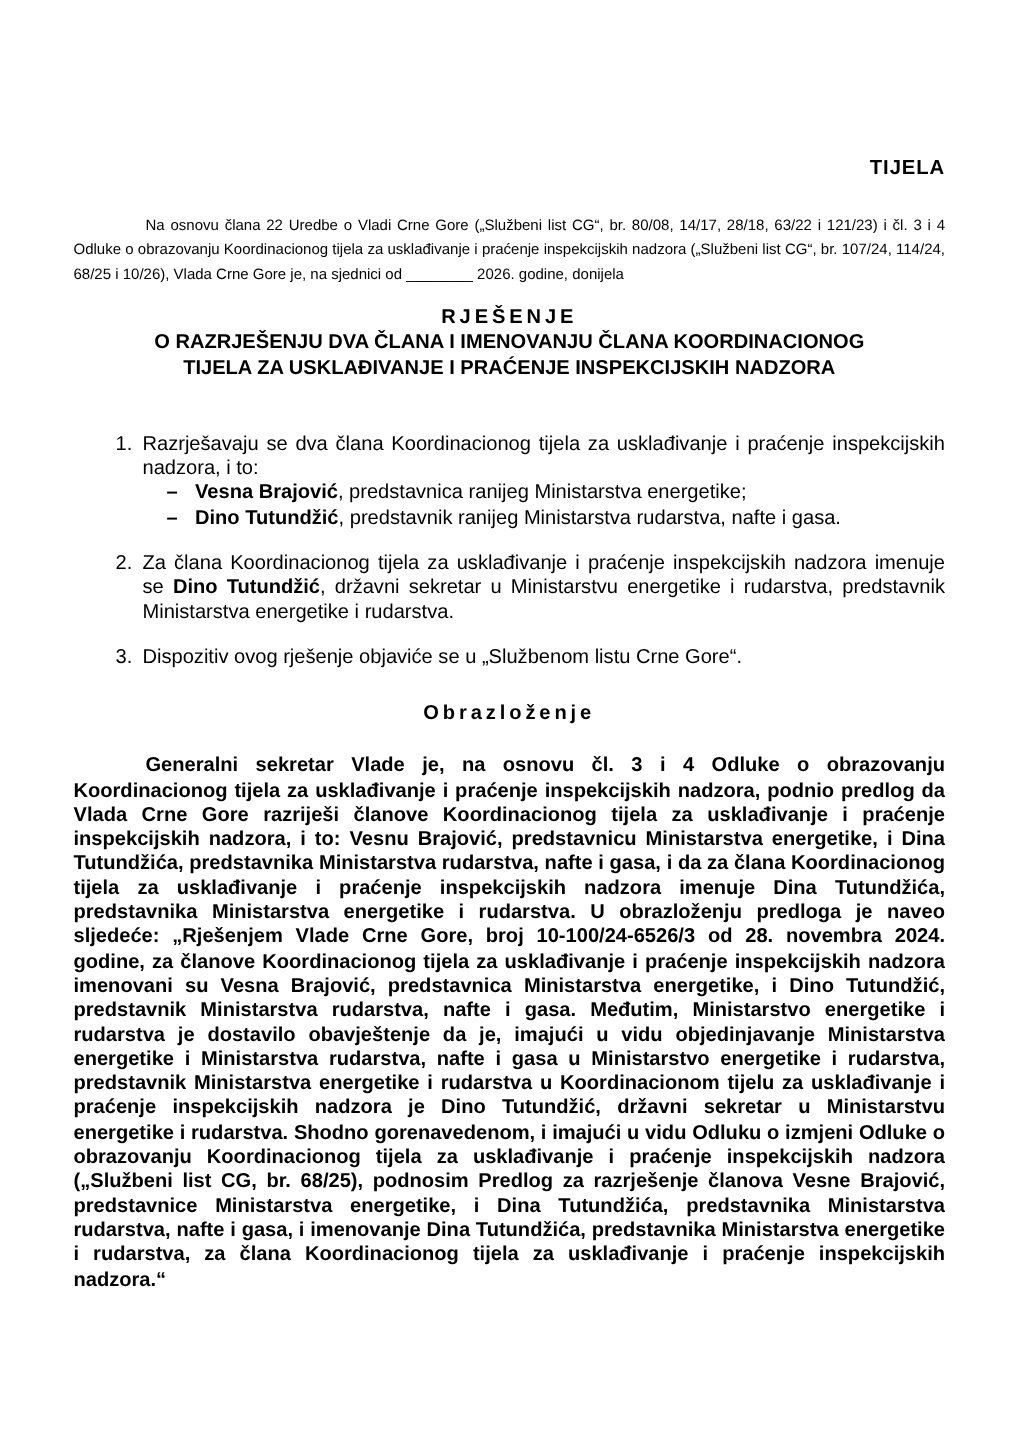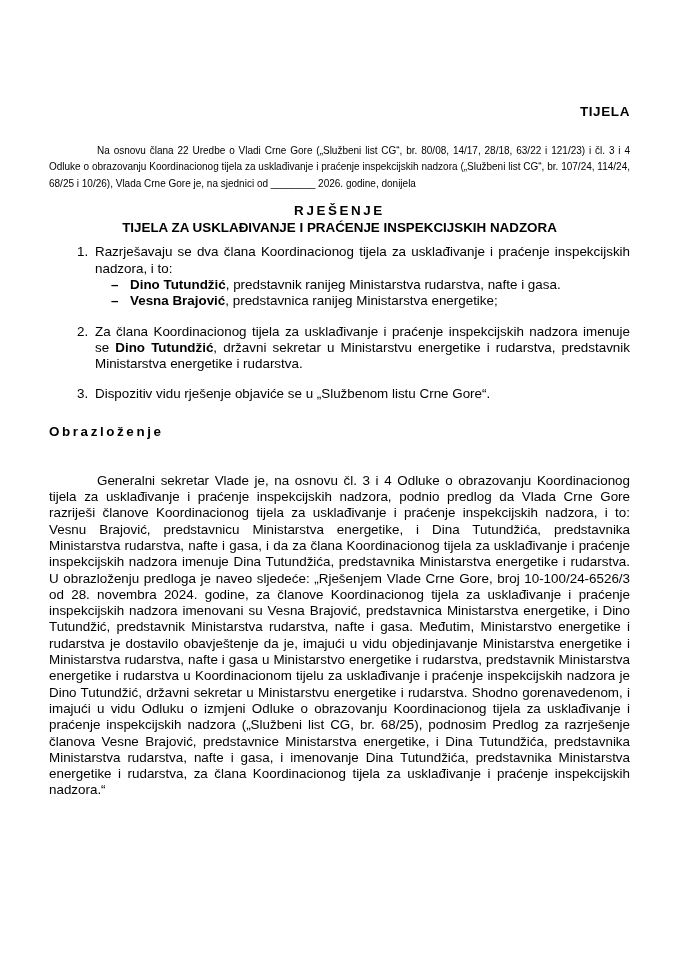--- a/index.html
+++ b/index.html
@@ -50,21 +50,21 @@
     letter-spacing: 2.6px;
     line-height: 17px;
   }
   .title-sub {
     font-size: 13.4px;
     font-weight: bold;
     line-height: 16.5px;
     margin-top: 1px;
   }
   ol.clauses {
-    margin: 8px 0 0 0;
+    margin: 34px 0 0 0;
     padding: 0;
     list-style: none;
     counter-reset: clause;
   }
   ol.clauses > li {
     position: relative;
     padding-left: 46px;
     margin-bottom: 14px;
     font-size: 13.4px;
     line-height: 16.3px;
@@ -98,62 +98,65 @@
   ul.dash-list > li::before {
     content: "\2013";
     position: absolute;
     left: 16px;
     top: 0;
     font-weight: bold;
   }
   b, strong { font-weight: bold; }
   .reason-heading {
     margin-top: 20px;
+    text-align: center;
     font-size: 13.4px;
     font-weight: bold;
     letter-spacing: 2.6px;
     line-height: 17px;
   }
   .reason-body {
-    margin-top: 33px;
+    margin-top: 19px;
     font-size: 13.4px;
     line-height: 16.3px;
     text-align: justify;
     text-justify: inter-word;
     text-indent: 48px;
     hyphens: none;
+    font-weight: bold;
   }
 </style>
 </head>
 <body>
 
 <div class="page">
 
   <div class="doc-label">TIJELA</div>
 
   <p class="intro">Na osnovu člana 22 Uredbe o Vladi Crne Gore („Službeni list CG“, br. 80/08, 14/17, 28/18, 63/22 i 121/23) i čl. 3 i 4 Odluke o obrazovanju Koordinacionog tijela za usklađivanje i praćenje inspekcijskih nadzora („Službeni list CG“, br. 107/24, 114/24, 68/25 i 10/26), Vlada Crne Gore je, na sjednici od ________ 2026. godine, donijela</p>
 
   <div class="title-block">
     <div class="title-main">RJEŠENJE</div>
+    <div class="title-sub">O RAZRJEŠENJU DVA ČLANA I IMENOVANJU ČLANA KOORDINACIONOG</div>
     <div class="title-sub">TIJELA ZA USKLAĐIVANJE I PRAĆENJE INSPEKCIJSKIH NADZORA</div>
   </div>
 
   <ol class="clauses">
 
     <li>
       <span>Razrješavaju se dva člana Koordinacionog tijela za usklađivanje i praćenje inspekcijskih nadzora, i to:</span>
       <ul class="dash-list">
+        <li><b>Vesna Brajović</b><span>, predstavnica ranijeg Ministarstva energetike;</span></li>
         <li><b>Dino Tutundžić</b><span>, predstavnik ranijeg Ministarstva rudarstva, nafte i gasa.</span></li>
-        <li><b>Vesna Brajović</b><span>, predstavnica ranijeg Ministarstva energetike;</span></li>
       </ul>
     </li>
 
     <li><span>Za člana Koordinacionog tijela za usklađivanje i praćenje inspekcijskih nadzora imenuje se </span><b>Dino Tutundžić</b><span>, državni sekretar u Ministarstvu energetike i rudarstva, predstavnik Ministarstva energetike i rudarstva.</span></li>
 
-    <li><span>Dispozitiv vidu rješenje objaviće se u „Službenom listu Crne Gore“.</span></li>
+    <li><span>Dispozitiv ovog rješenje objaviće se u „Službenom listu Crne Gore“.</span></li>
 
   </ol>
 
   <div class="reason-heading">Obrazloženje</div>
 
   <p class="reason-body">Generalni sekretar Vlade je, na osnovu čl. 3 i 4 Odluke o obrazovanju Koordinacionog tijela za usklađivanje i praćenje inspekcijskih nadzora, podnio predlog da Vlada Crne Gore razriješi članove Koordinacionog tijela za usklađivanje i praćenje inspekcijskih nadzora, i to: Vesnu Brajović, predstavnicu Ministarstva energetike, i Dina Tutundžića, predstavnika Ministarstva rudarstva, nafte i gasa, i da za člana Koordinacionog tijela za usklađivanje i praćenje inspekcijskih nadzora imenuje Dina Tutundžića, predstavnika Ministarstva energetike i rudarstva. U obrazloženju predloga je naveo sljedeće: „Rješenjem Vlade Crne Gore, broj 10-100/24-6526/3 od 28. novembra 2024. godine, za članove Koordinacionog tijela za usklađivanje i praćenje inspekcijskih nadzora imenovani su Vesna Brajović, predstavnica Ministarstva energetike, i Dino Tutundžić, predstavnik Ministarstva rudarstva, nafte i gasa. Međutim, Ministarstvo energetike i rudarstva je dostavilo obavještenje da je, imajući u vidu objedinjavanje Ministarstva energetike i Ministarstva rudarstva, nafte i gasa u Ministarstvo energetike i rudarstva, predstavnik Ministarstva energetike i rudarstva u Koordinacionom tijelu za usklađivanje i praćenje inspekcijskih nadzora je Dino Tutundžić, državni sekretar u Ministarstvu energetike i rudarstva. Shodno gorenavedenom, i imajući u vidu Odluku o izmjeni Odluke o obrazovanju Koordinacionog tijela za usklađivanje i praćenje inspekcijskih nadzora („Službeni list CG, br. 68/25), podnosim Predlog za razrješenje članova Vesne Brajović, predstavnice Ministarstva energetike, i Dina Tutundžića, predstavnika Ministarstva rudarstva, nafte i gasa, i imenovanje Dina Tutundžića, predstavnika Ministarstva energetike i rudarstva, za člana Koordinacionog tijela za usklađivanje i praćenje inspekcijskih nadzora.“</p>
 
 </div>
 
 </body></html>

